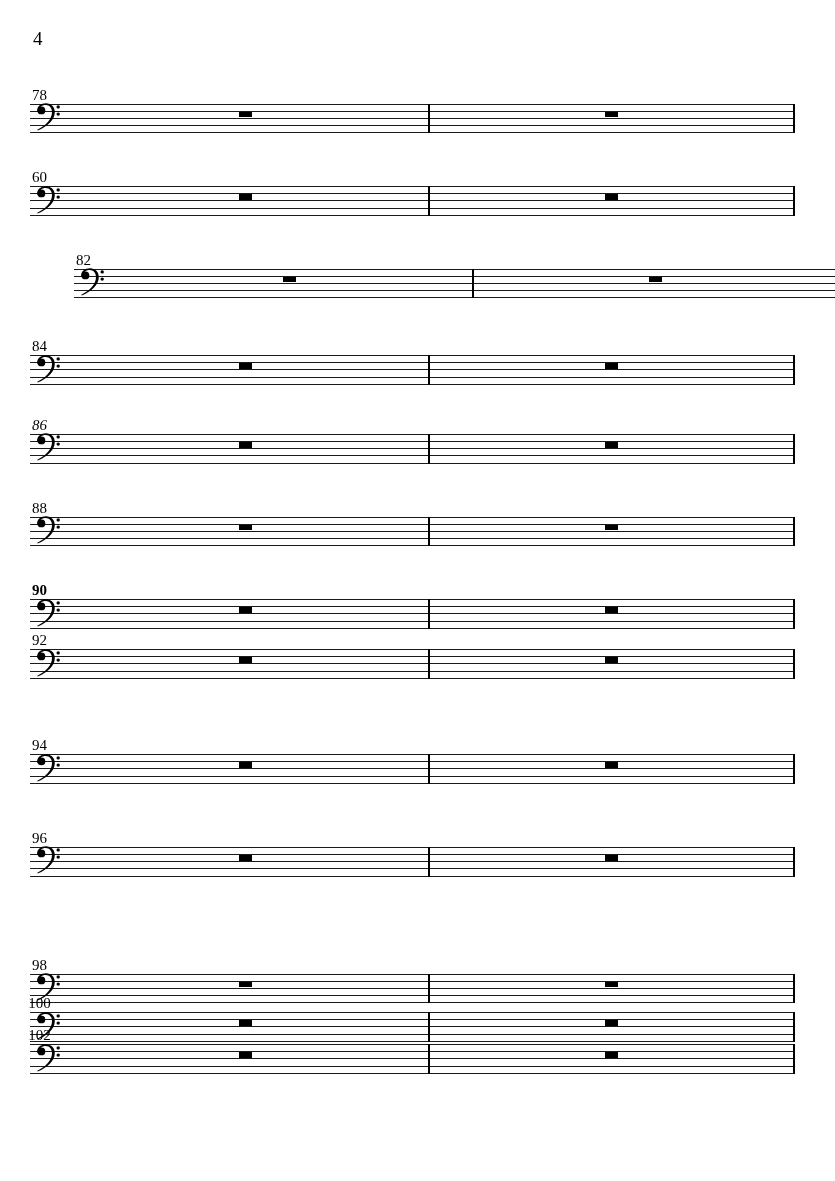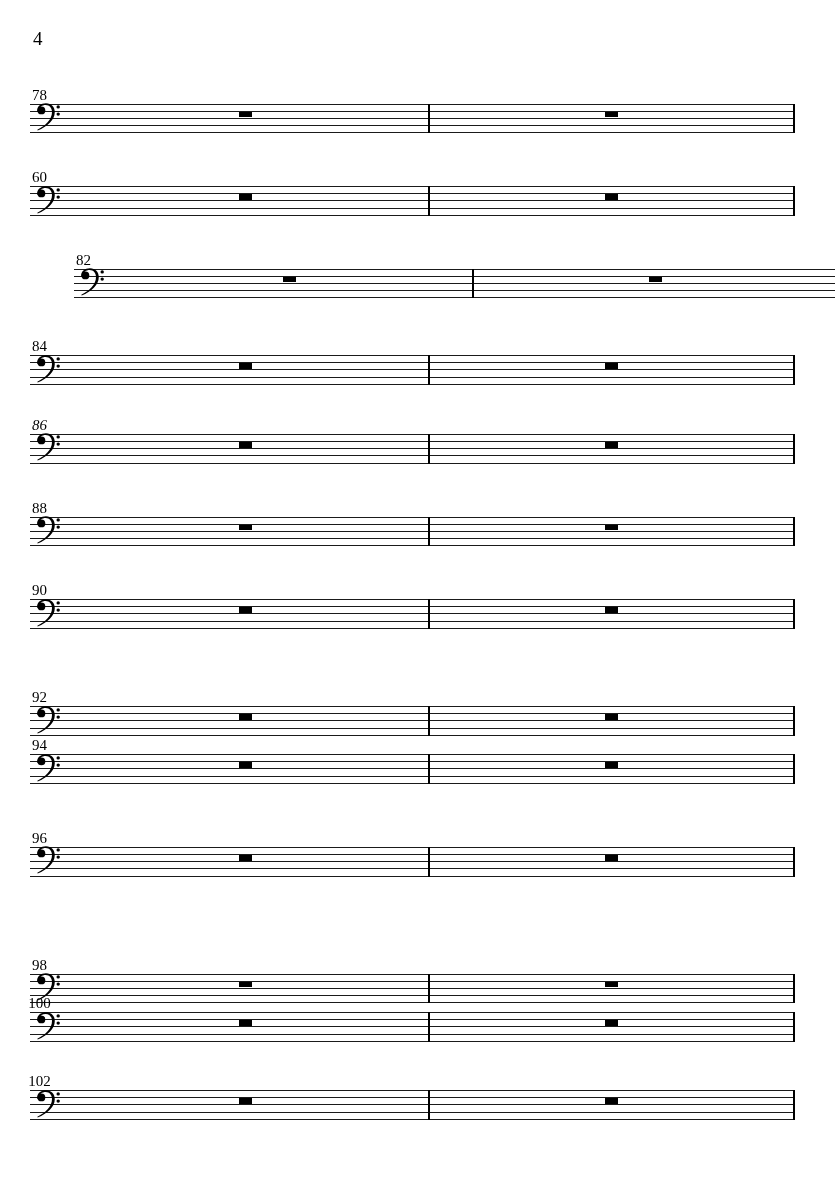--- a/index.html
+++ b/index.html
@@ -204,41 +204,41 @@
         <circle cx="5.4" cy="7.4" r="3.9"></circle>
         <circle cx="22.2" cy="3.9" r="1.7"></circle>
         <circle cx="22.2" cy="11.1" r="1.7"></circle>
       </svg>
       <div class="barline mid"></div>
       <div class="barline end"></div>
       <div class="wholerest r1"></div>
       <div class="wholerest r2"></div>
     </div>
   </section>
-      <section class="system" style="top: 585.1px;">
+      <section class="system" style="top: 585.1px; font-weight: bold;">
     <div class="measure-number">90</div>
     <div class="staff">
       <div class="staff-line l0"></div>
       <div class="staff-line l1"></div>
       <div class="staff-line l2"></div>
       <div class="staff-line l3"></div>
       <div class="staff-line l4"></div>
       <svg class="clef" viewBox="0 0 25 29" xmlns="http://www.w3.org/2000/svg" fill="#000000">
         <path d="M 9.9 0.2 C 15.4 0.2 18.8 3.9 18.8 8.9 C 18.8 16.9 11.4 23.5 1.7 27.4 L 1.3 26.7 C 9.8 22.7 16 16.4 16 9 C 16 4.7 13.4 1.9 9.7 1.9 C 6 1.9 3.2 4.1 3.2 7.3 C 3.2 7.9 3.3 8.4 3.4 8.9 L 1.5 8.9 C 1.3 8.4 1.2 7.9 1.2 7.4 C 1.2 3.1 4.9 0.2 9.9 0.2 Z"></path>
         <circle cx="5.4" cy="7.4" r="3.9"></circle>
         <circle cx="22.2" cy="3.9" r="1.7"></circle>
         <circle cx="22.2" cy="11.1" r="1.7"></circle>
       </svg>
       <div class="barline mid"></div>
       <div class="barline end"></div>
       <div class="wholerest r1"></div>
       <div class="wholerest r2"></div>
     </div>
   </section>
-      <section class="system" style="top: 692px;">
+      <section class="system" style="top: 635px;">
     <div class="measure-number">92</div>
     <div class="staff">
       <div class="staff-line l0"></div>
       <div class="staff-line l1"></div>
       <div class="staff-line l2"></div>
       <div class="staff-line l3"></div>
       <div class="staff-line l4"></div>
       <svg class="clef" viewBox="0 0 25 29" xmlns="http://www.w3.org/2000/svg" fill="#000000">
         <path d="M 9.9 0.2 C 15.4 0.2 18.8 3.9 18.8 8.9 C 18.8 16.9 11.4 23.5 1.7 27.4 L 1.3 26.7 C 9.8 22.7 16 16.4 16 9 C 16 4.7 13.4 1.9 9.7 1.9 C 6 1.9 3.2 4.1 3.2 7.3 C 3.2 7.9 3.3 8.4 3.4 8.9 L 1.5 8.9 C 1.3 8.4 1.2 7.9 1.2 7.4 C 1.2 3.1 4.9 0.2 9.9 0.2 Z"></path>
         <circle cx="5.4" cy="7.4" r="3.9"></circle>
@@ -324,21 +324,21 @@
         <circle cx="5.4" cy="7.4" r="3.9"></circle>
         <circle cx="22.2" cy="3.9" r="1.7"></circle>
         <circle cx="22.2" cy="11.1" r="1.7"></circle>
       </svg>
       <div class="barline mid"></div>
       <div class="barline end"></div>
       <div class="wholerest r1"></div>
       <div class="wholerest r2"></div>
     </div>
   </section>
-      <section class="system" style="top: 1076px;">
+      <section class="system" style="top: 1030px;">
     <div class="measure-number">102</div>
     <div class="staff">
       <div class="staff-line l0"></div>
       <div class="staff-line l1"></div>
       <div class="staff-line l2"></div>
       <div class="staff-line l3"></div>
       <div class="staff-line l4"></div>
       <svg class="clef" viewBox="0 0 25 29" xmlns="http://www.w3.org/2000/svg" fill="#000000">
         <path d="M 9.9 0.2 C 15.4 0.2 18.8 3.9 18.8 8.9 C 18.8 16.9 11.4 23.5 1.7 27.4 L 1.3 26.7 C 9.8 22.7 16 16.4 16 9 C 16 4.7 13.4 1.9 9.7 1.9 C 6 1.9 3.2 4.1 3.2 7.3 C 3.2 7.9 3.3 8.4 3.4 8.9 L 1.5 8.9 C 1.3 8.4 1.2 7.9 1.2 7.4 C 1.2 3.1 4.9 0.2 9.9 0.2 Z"></path>
         <circle cx="5.4" cy="7.4" r="3.9"></circle>

